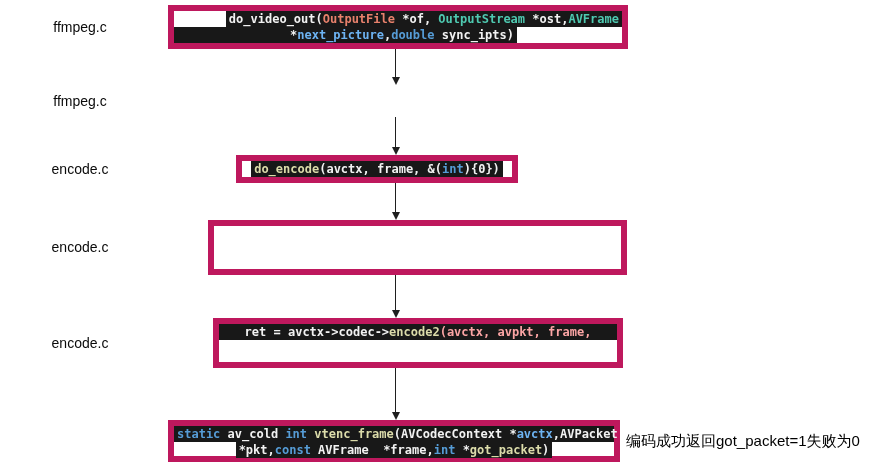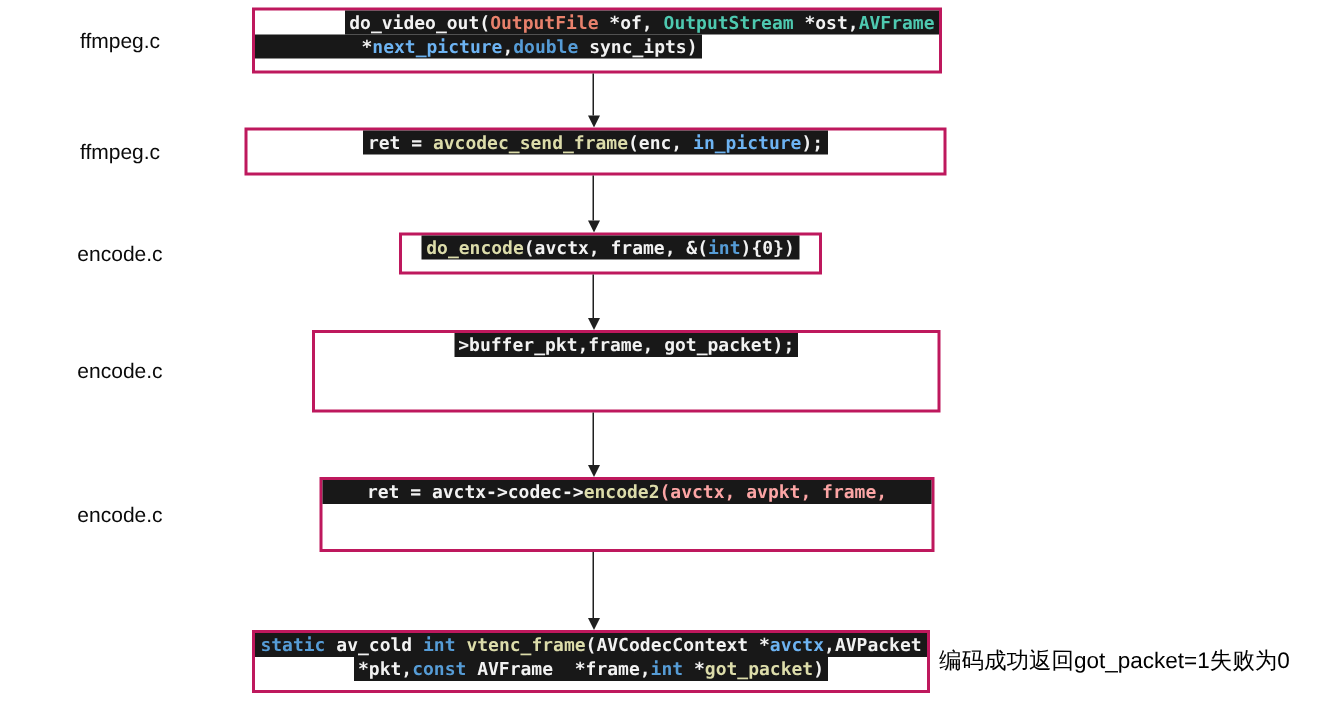--- a/index.html
+++ b/index.html
@@ -7,38 +7,38 @@
     position:relative;width:886px;height:476px;background:#ffffff;overflow:hidden;
     font-family:"Liberation Sans",sans-serif;
   }
   .label{
     position:absolute;left:0;width:160px;text-align:center;
     font-size:14px;line-height:18px;color:#0a0a0a;
   }
   .lbl-line{display:block;}
   .l1{top:18px}.l2{top:92px}.l3{top:160px}.l4{top:238px}.l5{top:334px}.l6{top:422px}
   .box{
-    position:absolute;background:#ffffff;border:2px solid #be185d;
+    position:absolute;background:#ffffff;border:6px solid #be185d;
     display:flex;flex-direction:column;align-items:center;box-sizing:border-box;
   }
   .b1{left:168px;top:5px;width:460px;height:44px}
   .b2{left:163px;top:85px;width:468px;height:32px}
-  .b3{left:266px;top:155px;width:282px;height:28px}
+  .b3{left:236px;top:155px;width:282px;height:28px}
   .b4{left:208px;top:220px;width:419px;height:55px}
   .b5{left:213px;top:318px;width:410px;height:50px}
   .b6{left:168px;top:420px;width:452px;height:42px}
   .code-line{
     background:#181818;color:#f2f2f2;
     font-family:"DejaVu Sans Mono",monospace;font-size:12px;line-height:16px;
     font-weight:bold;white-space:pre;padding:0 3px;box-sizing:border-box;
   }
   .a-end{align-self:flex-end}
   .a-start{align-self:flex-start}
   .stretch{align-self:stretch;text-align:center}
-  .pad-l{padding-left:71px}
+  .pad-l{padding-left:116px}
   .arrow{position:absolute;left:395px;width:1px;background:#1f1f1f;}
   .arrow::after{
     content:"";position:absolute;left:-3.5px;bottom:-8px;
     border-left:4px solid transparent;border-right:4px solid transparent;
     border-top:8px solid #1f1f1f;
   }
   .ar1{top:49px;height:28px}
   .ar2{top:117px;height:30px}
   .ar3{top:183px;height:29px}
   .ar4{top:275px;height:35px}
@@ -54,34 +54,30 @@
 <div class="canvas">
 
   <div class="label l1">ffmpeg.c</div>
   <div class="box b1">
     <div class="code-line a-end" style="background: rgb(24, 24, 24);"><span style="color: rgb(242, 242, 242);">do_video_out(</span><span style="color: rgb(232, 129, 108);">OutputFile</span><span style="color: rgb(242, 242, 242);"> *of, </span><span style="color: rgb(78, 201, 176);">OutputStream</span><span style="color: rgb(242, 242, 242);"> *ost,</span><span style="color: rgb(78, 201, 176);">AVFrame</span></div>
     <div class="code-line a-start pad-l" style="background: rgb(24, 24, 24);"><span style="color: rgb(242, 242, 242);">*</span><span style="color: rgb(109, 179, 242);">next_picture</span><span style="color: rgb(242, 242, 242);">,</span><span style="color: rgb(86, 156, 214);">double</span><span style="color: rgb(242, 242, 242);"> sync_ipts)</span></div>
   </div>
   <div class="arrow ar1"></div>
 
   <div class="label l2">ffmpeg.c</div>
-  <div class="box b2">
-    <div class="code-line" style="background: rgb(24, 24, 24);"><span style="color: rgb(242, 242, 242);">ret = </span><span style="color: rgb(220, 220, 170);">avcodec_send_frame</span><span style="color: rgb(242, 242, 242);">(enc, </span><span style="color: rgb(109, 179, 242);">in_picture</span><span style="color: rgb(242, 242, 242);">);</span></div>
-  </div>
   <div class="arrow ar2"></div>
 
   <div class="label l3">encode.c</div>
   <div class="box b3">
     <div class="code-line" style="background: rgb(24, 24, 24);"><span style="color: rgb(220, 220, 170);">do_encode</span><span style="color: rgb(242, 242, 242);">(avctx, frame, &amp;(</span><span style="color: rgb(86, 156, 214);">int</span><span style="color: rgb(242, 242, 242);">){0})</span></div>
   </div>
   <div class="arrow ar3"></div>
 
   <div class="label l4">encode.c</div>
   <div class="box b4">
-    <div class="code-line" style="background: rgb(24, 24, 24);"><span style="color: rgb(242, 242, 242);">&gt;buffer_pkt,frame, got_packet);</span></div>
   </div>
   <div class="arrow ar4"></div>
 
   <div class="label l5">encode.c</div>
   <div class="box b5">
     <div class="code-line stretch" style="background: rgb(24, 24, 24);"><span style="color: rgb(242, 242, 242);">ret = avctx-&gt;codec-&gt;</span><span style="color: rgb(220, 220, 170);">encode2</span><span style="color: #fca5a5;">(avctx, avpkt, frame,</span></div>
   </div>
   <div class="arrow ar5"></div>
 
   <div class="box b6">

